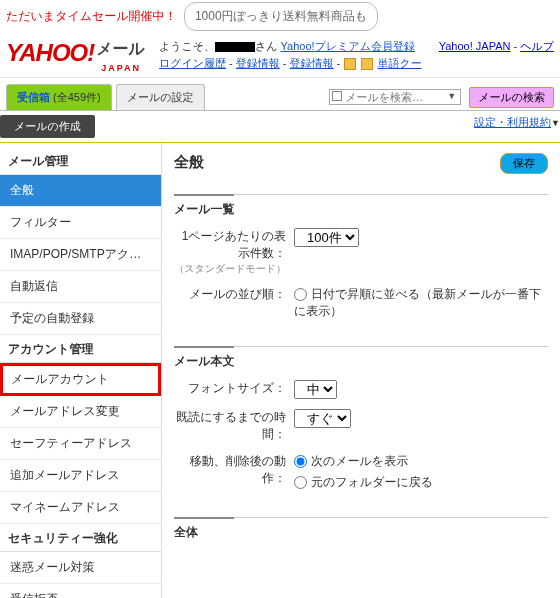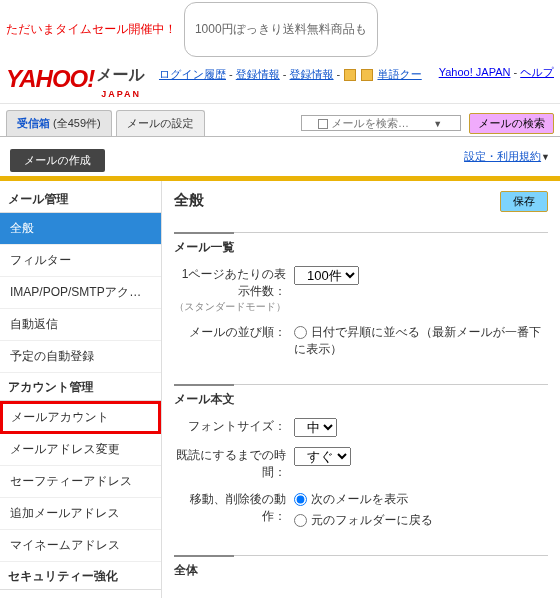--- a/index.html
+++ b/index.html
@@ -2,68 +2,68 @@
 <html><head>
 <meta charset="utf-8">
 <style>
   * { box-sizing: border-box; margin: 0; padding: 0; }
   body { font-family: "MS PGothic", "Hiragino Kaku Gothic Pro", Meiryo, sans-serif; font-size: 12px; color: #333; background: #fff; width: 560px; }
 
   
   .promo { padding: 2px 6px; font-size: 12px; }
   .promo .sale { color: #e00; }
   .promo .sale::before, .promo .sale::after { content: ""; }
-  .promo .oval { display: inline-block; border: 1px solid #bbb; border-radius: 12px; padding: 18px 10px; color: #666; margin-left: 4px; }
+  .promo .oval { display: inline-block; border: 1px solid #bbb; border-radius: 12px; padding: 5px 10px; color: #666; margin-left: 4px; }
 
   
   .header { display: flex; padding: 6px 6px 4px; border-bottom: 1px solid #e5e5e5; }
   .logo { font-weight: bold; }
   .logo .yahoo { color: #d90000; font-size: 24px; font-style: italic; letter-spacing: -1px; font-family: Arial, sans-serif; }
   .logo .japan { color: #d90000; font-size: 9px; letter-spacing: 2px; display: block; text-align: right; margin-top: -4px; margin-right: 4px; }
   .logo .mail { color: #444; font-size: 16px; vertical-align: top; padding-left: 2px; font-weight: bold; text-align: center;}
   .header-right { margin-left: 14px; font-size: 11px; flex: 1; }
   .header-right a { color: #1155cc; text-decoration: underline; }
   .name-mask { display: inline-block; width: 40px; height: 10px; background: #000; vertical-align: middle; }
   .hr-line2 { margin-top: 2px; }
   .hr-icons { display:inline-block; width:12px; height:12px; background:#f3c04a; border:1px solid #c89020; vertical-align:middle; margin:0 1px;}
   .hr-icons.cart{ background:#f3c04a;}
   .top-links { text-align: right; font-size: 11px; white-space: nowrap; }
 
   
   .tabbar { display: flex; align-items: center; padding: 6px 6px 0; border-bottom: 1px solid #bbb; gap: 4px; }
   .tab { border: 1px solid #bbb; border-bottom: none; padding: 5px 10px; font-size: 11px; background: #f5f5f5; border-radius: 3px 3px 0 0; }
-  .tab.active { background: #e5e5e5; font-weight: bold; }
+  .tab.active { background: #84cc16; font-weight: bold; }
   .tab.active a { color: #1155cc; text-decoration: none; }
   .tab.settings { background: #eee; }
   .tab-spacer { flex: 1; }
-  .searchbox { display: flex; align-items: flex-end; border: 1px solid #aaa; padding: 1px 16px; font-size: 11px; }
+  .searchbox { display: flex; align-items: flex-start; border: 1px solid #aaa; padding: 1px 2px; font-size: 11px; }
   .searchbox .sq { width: 10px; height: 10px; border:1px solid #888; margin-right:3px;}
   .searchbox input { border: none; width: 100px; font-size: 11px; outline: none; }
   .searchbox .dd { font-size: 9px; color:#555; padding:0 2px;}
   .search-btn { background: #f0abfc; border: 1px solid #c7a030; padding: 2px 8px; font-size: 11px; border-radius: 2px; margin-left: 4px; cursor:pointer;}
 
   
-  .subrow { display:flex; padding:4px 10px; border-bottom:5px solid #eab308;margin-top:8px;}
+  .subrow { display:flex; padding:4px 0; border-bottom:1px solid #eab308;}
   .compose { background:#444; color:#fff; font-size:11px; padding:4px 14px; border-radius:2px; cursor:pointer;}
   .subrow-right { margin-left:auto; font-size:11px; }
   .subrow-right a{ color:#1155cc; text-decoration:underline;}
   .subrow-right .dd{ font-size:9px;}
 
   
   .main { display: flex; }
   .sidebar { width: 162px; border-right: 1px solid #ddd; padding-top: 4px; }
   .side-head { font-weight: bold; font-size: 12px; padding: 6px 8px 4px; border-bottom: 1px solid #ddd; color:#333;}
   .side-list { list-style: none; }
   .side-list li { padding: 7px 10px; font-size: 12px; border-bottom: 1px solid #eee; cursor: pointer; color:#333;}
   .side-list li.active { background: #2b88d8; color: #fff; }
   .side-list li.hl { border: 3px solid #e00; padding: 5px 8px; }
 
   .content { flex: 1; padding: 10px 12px 20px; }
   .content h2 { font-size: 15px; font-weight: bold; display:inline-block; }
-  .save-btn { float: right; background:#7dd3fc; border:1px solid #c7a030; padding:2px 12px; font-size:11px; border-radius:2px; cursor:pointer;}
+  .save-btn { float: right; background:#0ea5e9; border:1px solid #c7a030; padding:2px 12px; font-size:11px; border-radius:8px; cursor:pointer;}
   .section { margin-top: 22px; }
   .sec-title { font-weight: bold; font-size: 12px; border-top: 1px solid #ccc; padding-top: 6px; position:relative; }
   .sec-title::before{ content:""; position:absolute; left:0; top:-1px; width:60px; height:2px; background:#888;}
   .field { display: flex; margin-top: 10px; font-size: 12px; align-items: flex-start; }
   .flabel { width: 120px; text-align: right; padding-right: 8px; color:#333; }
   .flabel .sub { font-size: 10px; color: #888; display: block; }
   .fval { flex: 1; }
   .fval label { display: block; margin-bottom: 4px; }
   .fval select { font-size: 13px; padding-left: 8px; }
   input[type=radio], input[type=checkbox]{ margin-right:4px; vertical-align:middle;}
@@ -75,20 +75,24 @@
   <span class="sale">ただいまタイムセール開催中！</span>
   <span class="oval">1000円ぽっきり送料無料商品も</span>
 </div>
 
 <div class="header">
   <div class="logo">
     <span class="yahoo">YAHOO!</span><span class="mail">メール</span>
     <span class="japan">JAPAN</span>
   </div>
   <div class="header-right">
+    <div>
+      <span>ようこそ、</span><span class="name-mask"></span><span>さん</span>
+      <a href="#">Yahoo!プレミアム会員登録</a>
+    </div>
     <div class="hr-line2">
       <a href="#">ログイン履歴</a> -
       <a href="#">登録情報</a> -
       <a href="#">登録情報</a> -
       <span class="hr-icons cart"></span>
       <span class="hr-icons"></span>
       <a href="#">単語クー</a>
     </div>
   </div>
   <div class="top-links">

